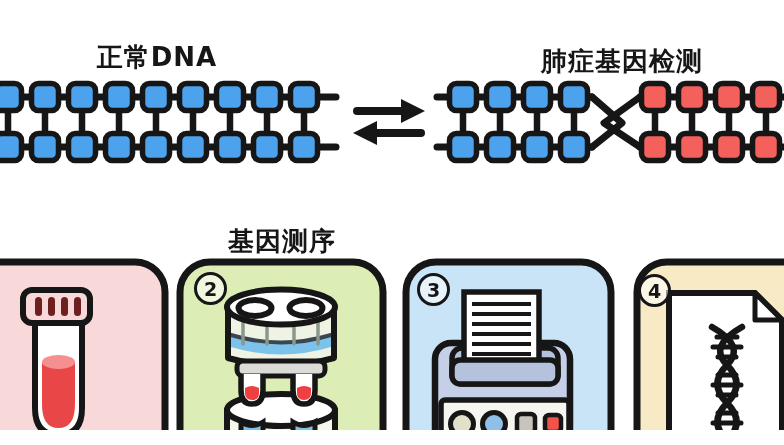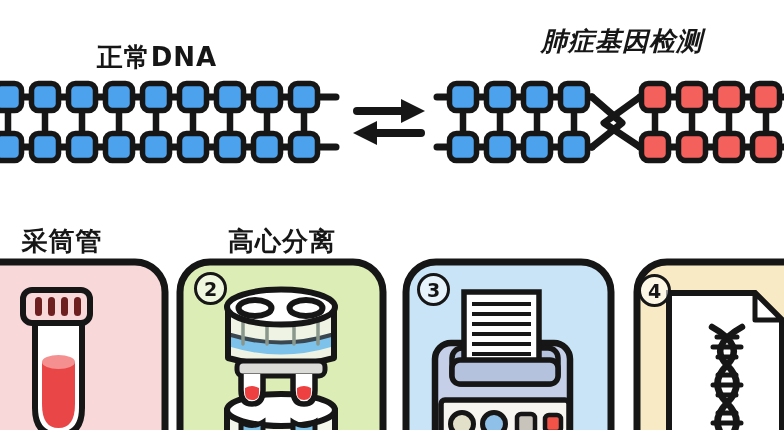--- a/index.html
+++ b/index.html
@@ -186,22 +186,21 @@
           <path d="M717,337 H737 M713,347 H741 M718,357 H736" stroke-width="5"></path>
           <path d="M718,375 H736 M713,385 H741 M718,395 H736" stroke-width="5"></path>
           <path d="M718,413 H736 M713,423 H741 M718,433 H736" stroke-width="5"></path>
         </g>
       </g>
     </g>
   </svg>
 
   <div class="overlay dna-title" style="left:157px;top:40px;">正常DNA</div>
 
-  <div class="overlay dna-title" style="left:622px;top:24px;font-style:italic;">肺症基因检测</div>
-
-  <div class="overlay step-label" style="left:62px;top:224px;">采筒管</div>
-  <div class="overlay step-label" style="left:282px;top:224px;">高心分离</div>
+  <div class="overlay dna-title" style="left:622px;top:44px;">肺症基因检测</div>
+
+  <div class="overlay step-label" style="left:282px;top:224px;">基因测序</div>
 
   <div class="step-num" style="left:194px;top:272px;">2</div>
   <div class="step-num" style="left:417px;top:273px;">3</div>
   <div class="step-num" style="left:638px;top:274px;">4</div>
 
 </div>
 
 </body></html>

